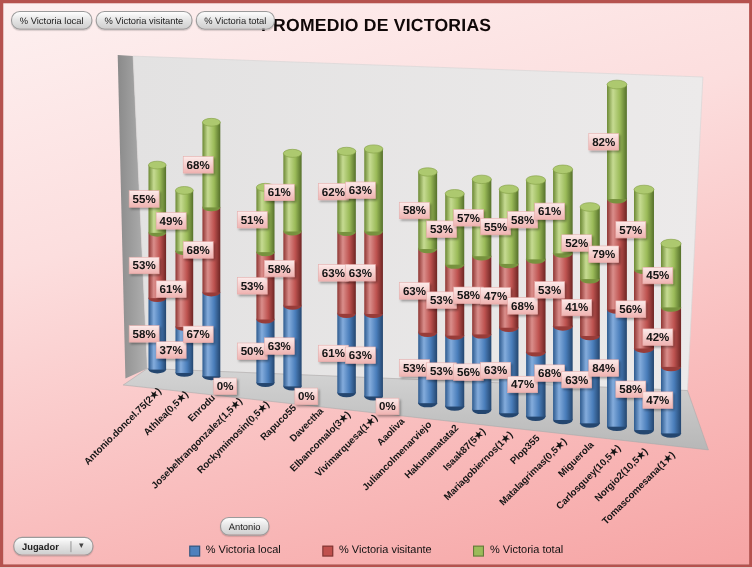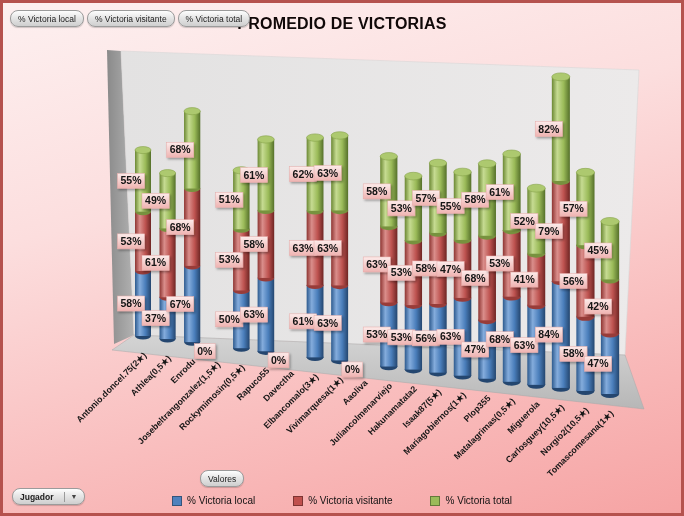--- a/index.html
+++ b/index.html
@@ -478,21 +478,21 @@
     </svg>
 
   <div class="filters">
     <span class="pill">% Victoria local</span>
     <span class="pill">% Victoria visitante</span>
     <span class="pill">% Victoria total</span>
   </div>
 
   <div class="title">PROMEDIO DE VICTORIAS</div>
 
-  <span class="pill valores">Valores</span>
+  <span class="pill valores">Antonio</span>
 
   <div class="legend">
     <span class="leg-item">
       <span class="leg-box" style="background: rgb(79, 129, 189);"></span>
       <span>% Victoria local</span>
     </span>
     <span class="leg-item">
       <span class="leg-box" style="background: rgb(192, 80, 77);"></span>
       <span>% Victoria visitante</span>
     </span>

